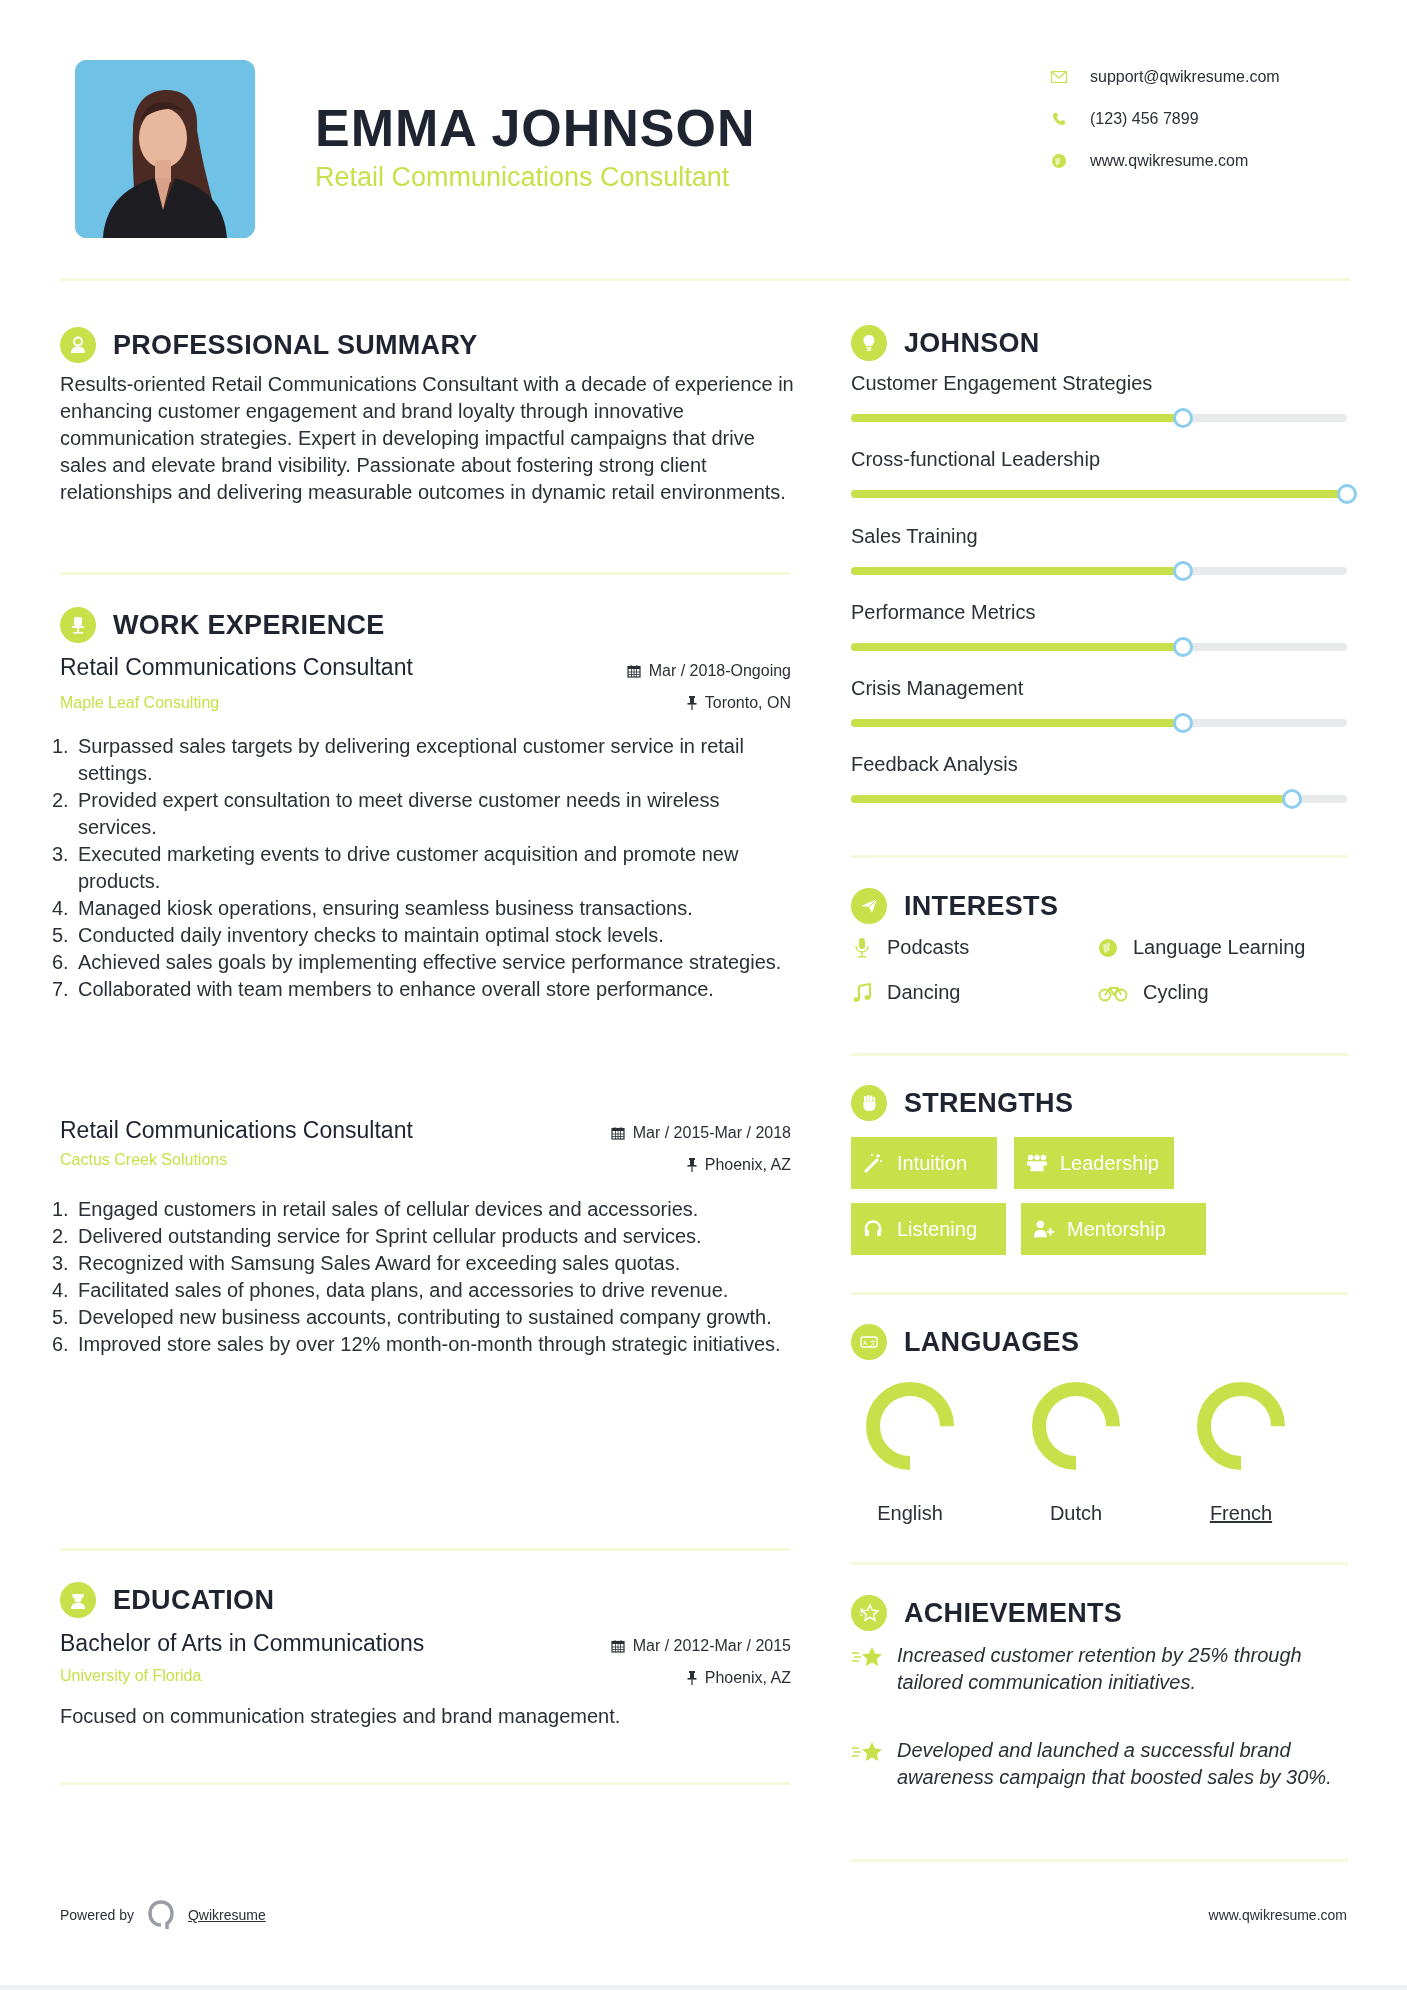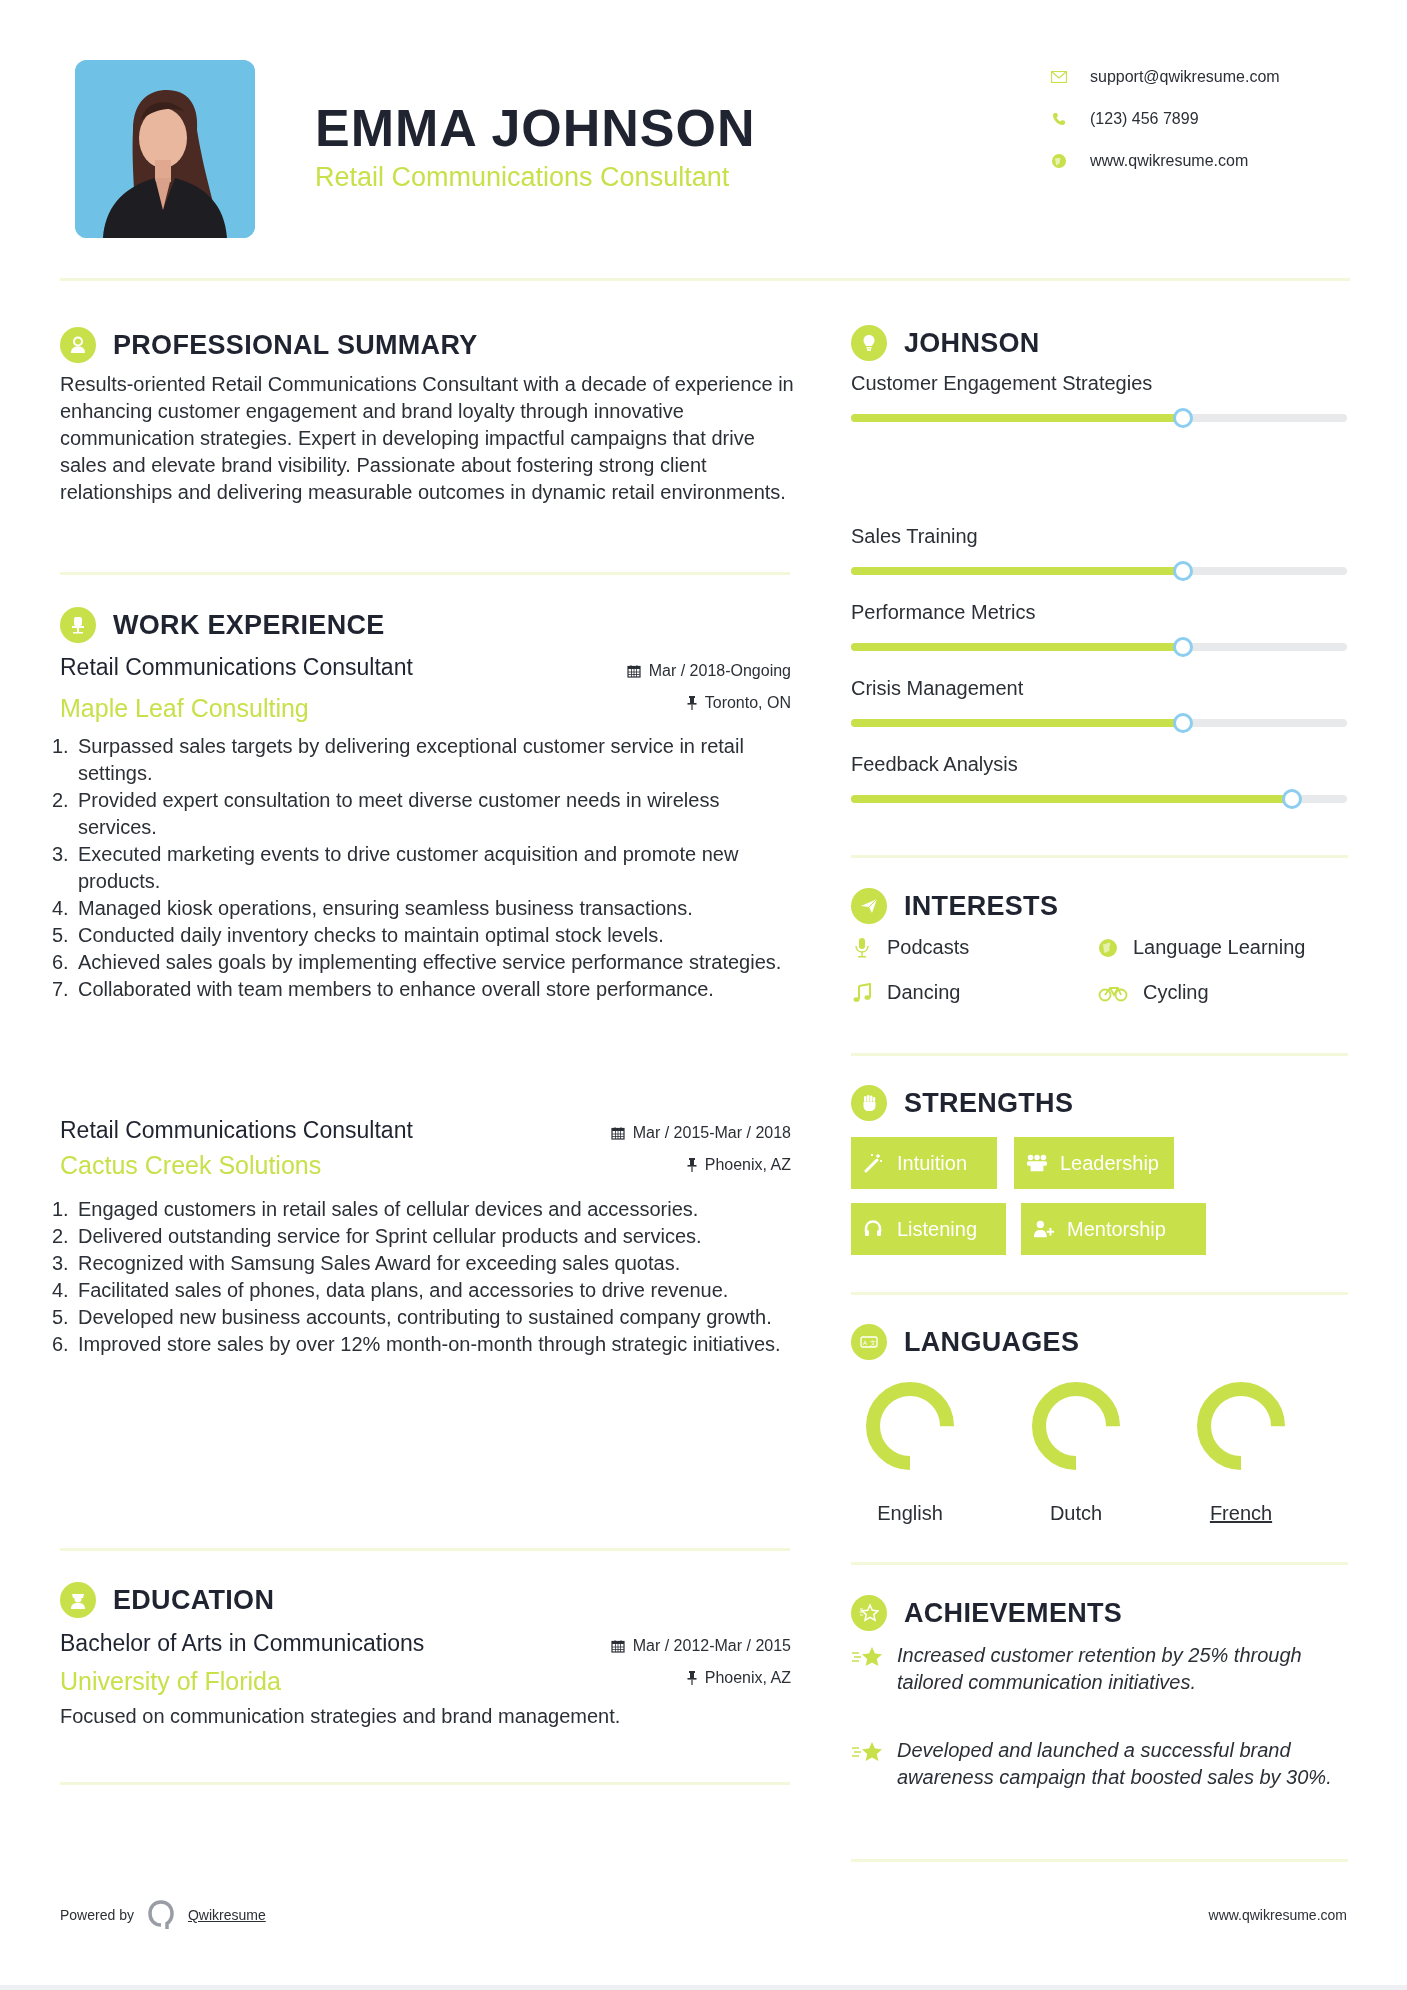--- a/index.html
+++ b/index.html
@@ -22,21 +22,21 @@
   
   .sec-head { position: absolute; display: flex; align-items: center; }
   .sec-icon { width: 36px; height: 36px; border-radius: 50%; background: #c8e04a; display: flex; align-items: center; justify-content: center; margin-right: 17px; flex-shrink: 0; }
   .sec-icon svg { width: 20px; height: 20px; }
   .sec-title { font-size: 27px; font-weight: 700; color: #1f2430; letter-spacing: 0.3px; }
 
   .body-text { position: absolute; font-size: 20px; line-height: 27px; color: #2b2f36; }
 
   
   .job-title { position: absolute; font-size: 23px; color: #1f2430; }
-  .job-company { position: absolute; font-size: 25px; color: #c8e04a; }
+  .job-company { position: absolute; font-size: 16px; color: #c8e04a; }
   .job-meta { position: absolute; right: 616px; font-size: 16px; color: #2b2f36; display: flex; align-items: center; white-space: nowrap; }
   .job-meta .micon { margin-right: 8px; display: inline-flex; }
   .job-list { position: absolute; left: 52px; width: 740px; font-size: 20px; line-height: 27px; color: #2b2f36; list-style: none; }
   .job-list li { display: flex; }
   .job-list li .num { width: 26px; flex-shrink: 0; text-align: left; }
 
   
   .skill { position: absolute; left: 851px; width: 500px; }
   .skill-label { font-size: 20px; color: #2b2f36; height: 30px; }
   .skill-track { position: relative; margin-top: 12px; height: 8px; width: 496px; background: #e8e9ea; border-radius: 4px; }
@@ -297,20 +297,27 @@
     <span class="sec-title">JOHNSON</span>
   </div>
 
   <div class="skill" style="top:372px;">
     <div class="skill-label">Customer Engagement Strategies</div>
     <div class="skill-track">
         <div class="skill-fill" style="width: 67%;"></div>
         <div class="skill-handle" style="left: 67%;"></div>
       </div>
   </div>
+  <div class="skill" style="top:448px;">
+    <div class="skill-label">Cross-functional Leadership</div>
+    <div class="skill-track">
+        <div class="skill-fill" style="width: 100%;"></div>
+        <div class="skill-handle" style="left: 100%;"></div>
+      </div>
+  </div>
   <div class="skill" style="top:525px;">
     <div class="skill-label">Sales Training</div>
     <div class="skill-track">
         <div class="skill-fill" style="width: 67%;"></div>
         <div class="skill-handle" style="left: 67%;"></div>
       </div>
   </div>
   <div class="skill" style="top:601px;">
     <div class="skill-label">Performance Metrics</div>
     <div class="skill-track">

